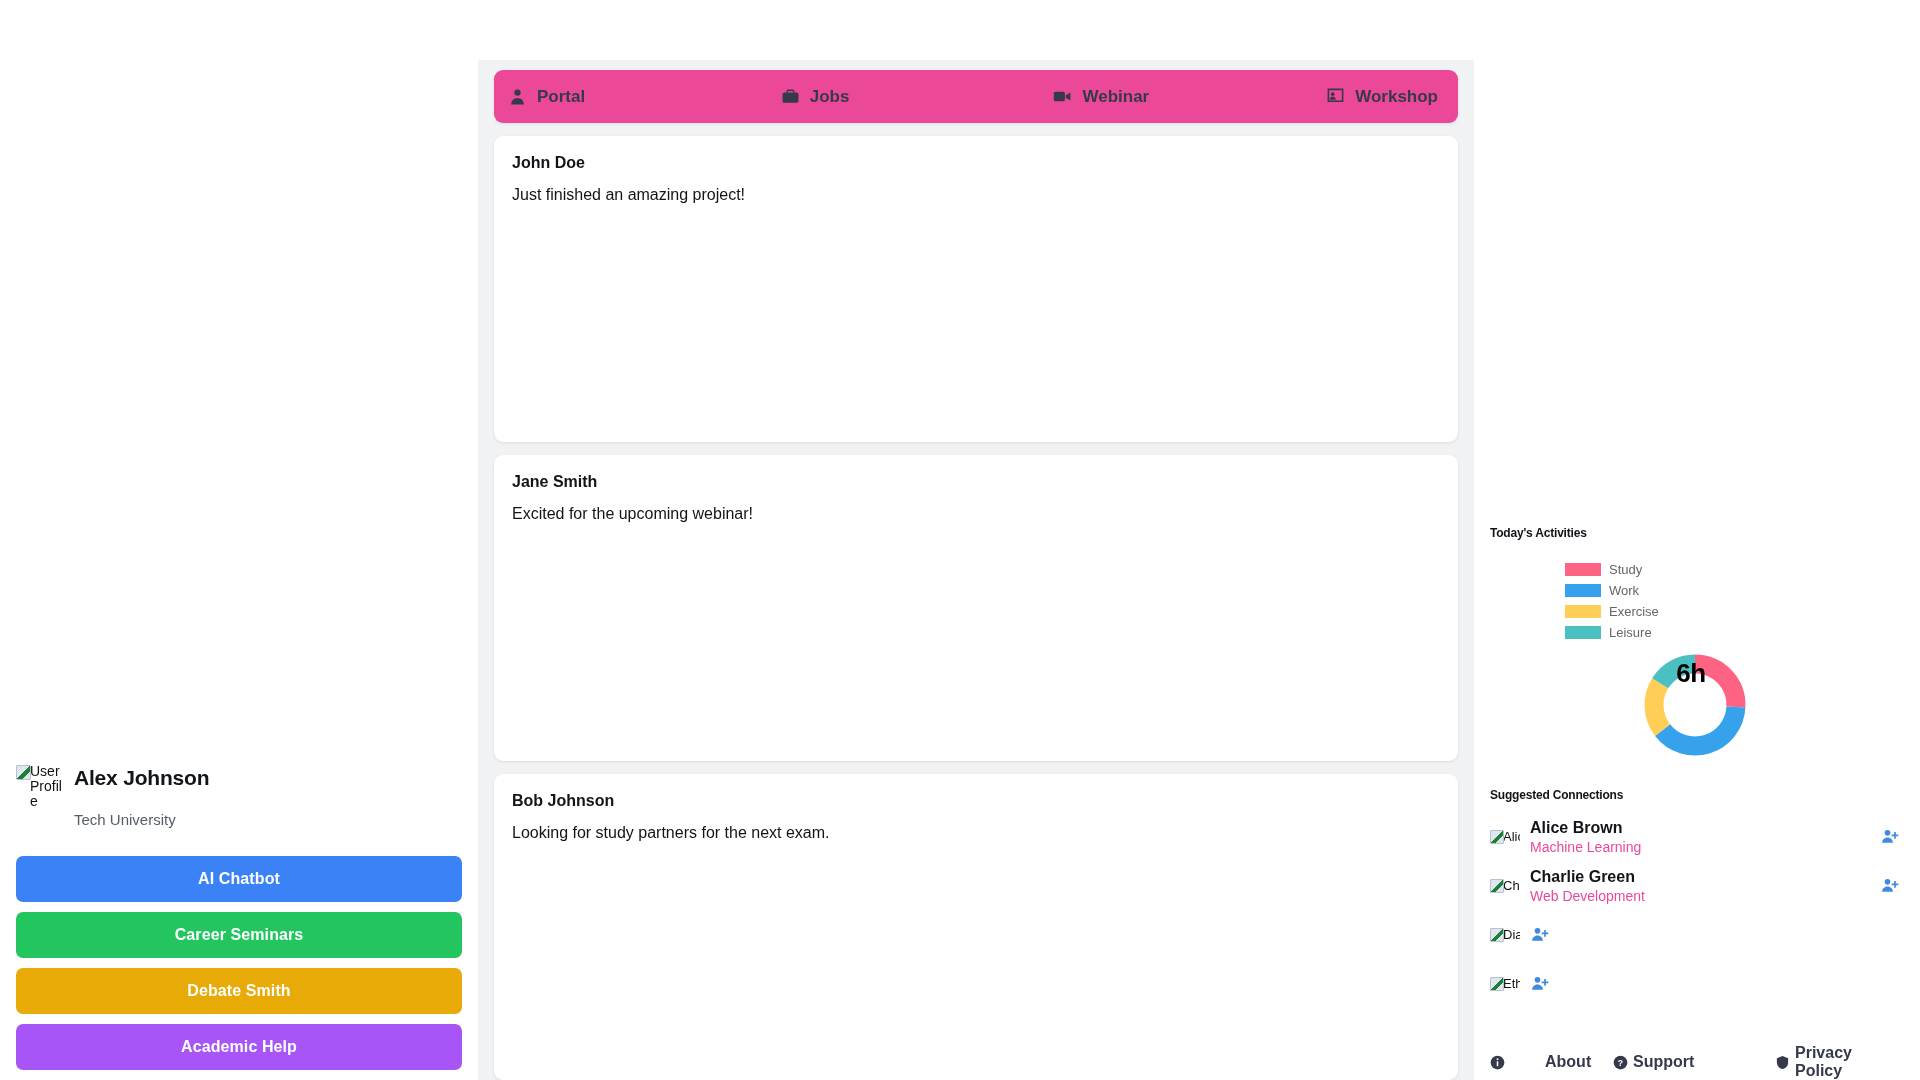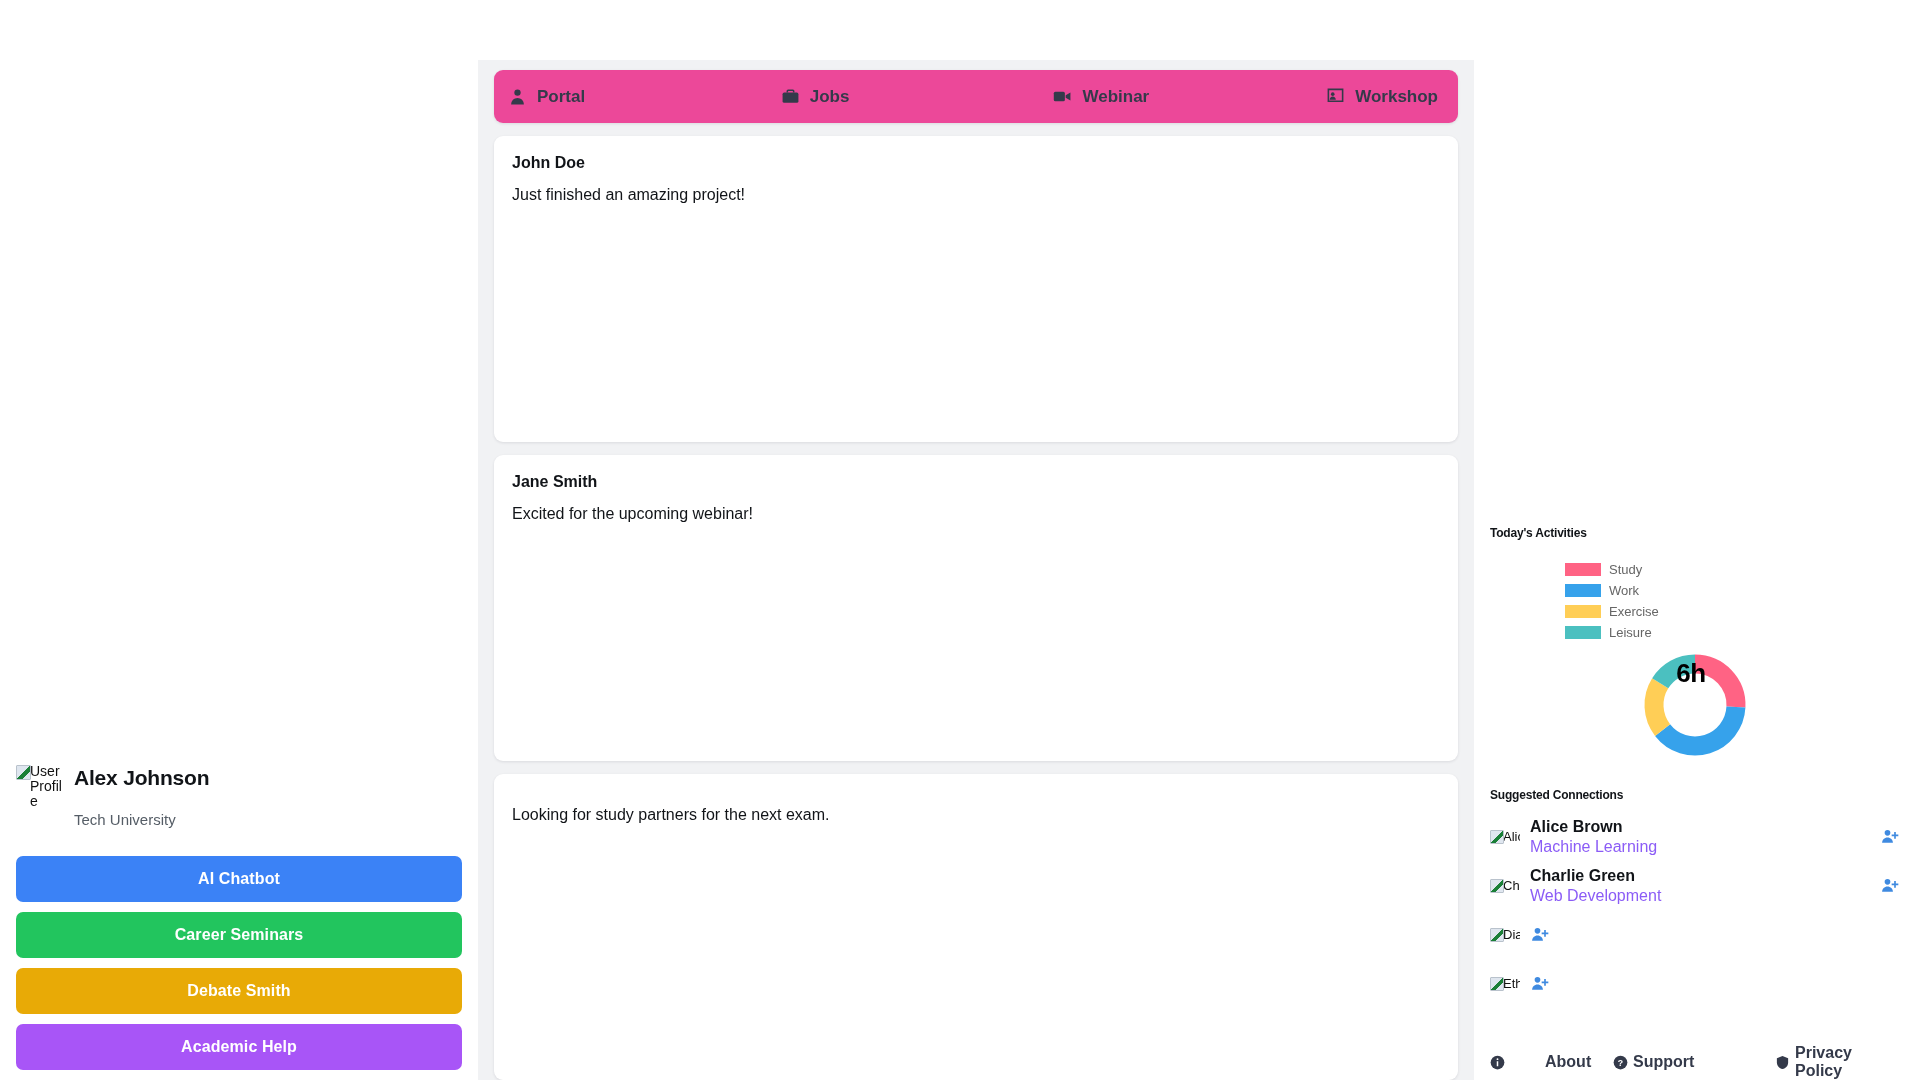--- a/index.html
+++ b/index.html
@@ -114,21 +114,21 @@
   .conn-avatar::before {
     content: ""; position: absolute; left: 0; top: 0;
     width: 12px; height: 12px;
     background:
       linear-gradient(135deg, transparent 48%, #1a7f37 48%, #1a7f37 70%, transparent 70%),
       linear-gradient(to bottom, #dfe6ef 0%, #dfe6ef 100%);
     border: 1px solid #b9c2cc; border-radius: 1px;
   }
   .conn-meta { flex: 1 1 auto; min-width: 0; }
   .conn-name { font-size: 16px; font-weight: 700; color: #111418; }
-  .conn-field { font-size: 16px; color: #8b5cf6; margin-top: 2px; }
+  .conn-field { font-size: 14px; color: #ec4899; margin-top: 2px; }
   .add-icon { width: 20px; height: 20px; fill: #3f8ae0; flex: 0 0 20px; cursor: pointer; }
 
   .footer-links {
     display: flex; align-items: center; margin-top: 36px;
     color: #343a4a;
   }
   .footer-link {
     display: flex; align-items: center; gap: 5px;
     font-size: 16px; font-weight: 700; cursor: pointer; color: #343a4a;
   }
@@ -194,20 +194,21 @@
       <div class="post-author">John Doe</div>
       <div class="post-body">Just finished an amazing project!</div>
     </article>
 
     <article class="post-card">
       <div class="post-author">Jane Smith</div>
       <div class="post-body">Excited for the upcoming webinar!</div>
     </article>
 
     <article class="post-card">
+      <div class="post-author">Bob Johnson</div>
       <div class="post-body">Looking for study partners for the next exam.</div>
     </article>
 
   </main>
 
   <aside class="rightbar">
 
     <h2 class="panel-title">Today's Activities</h2>
 
     <div class="donut-wrap">

